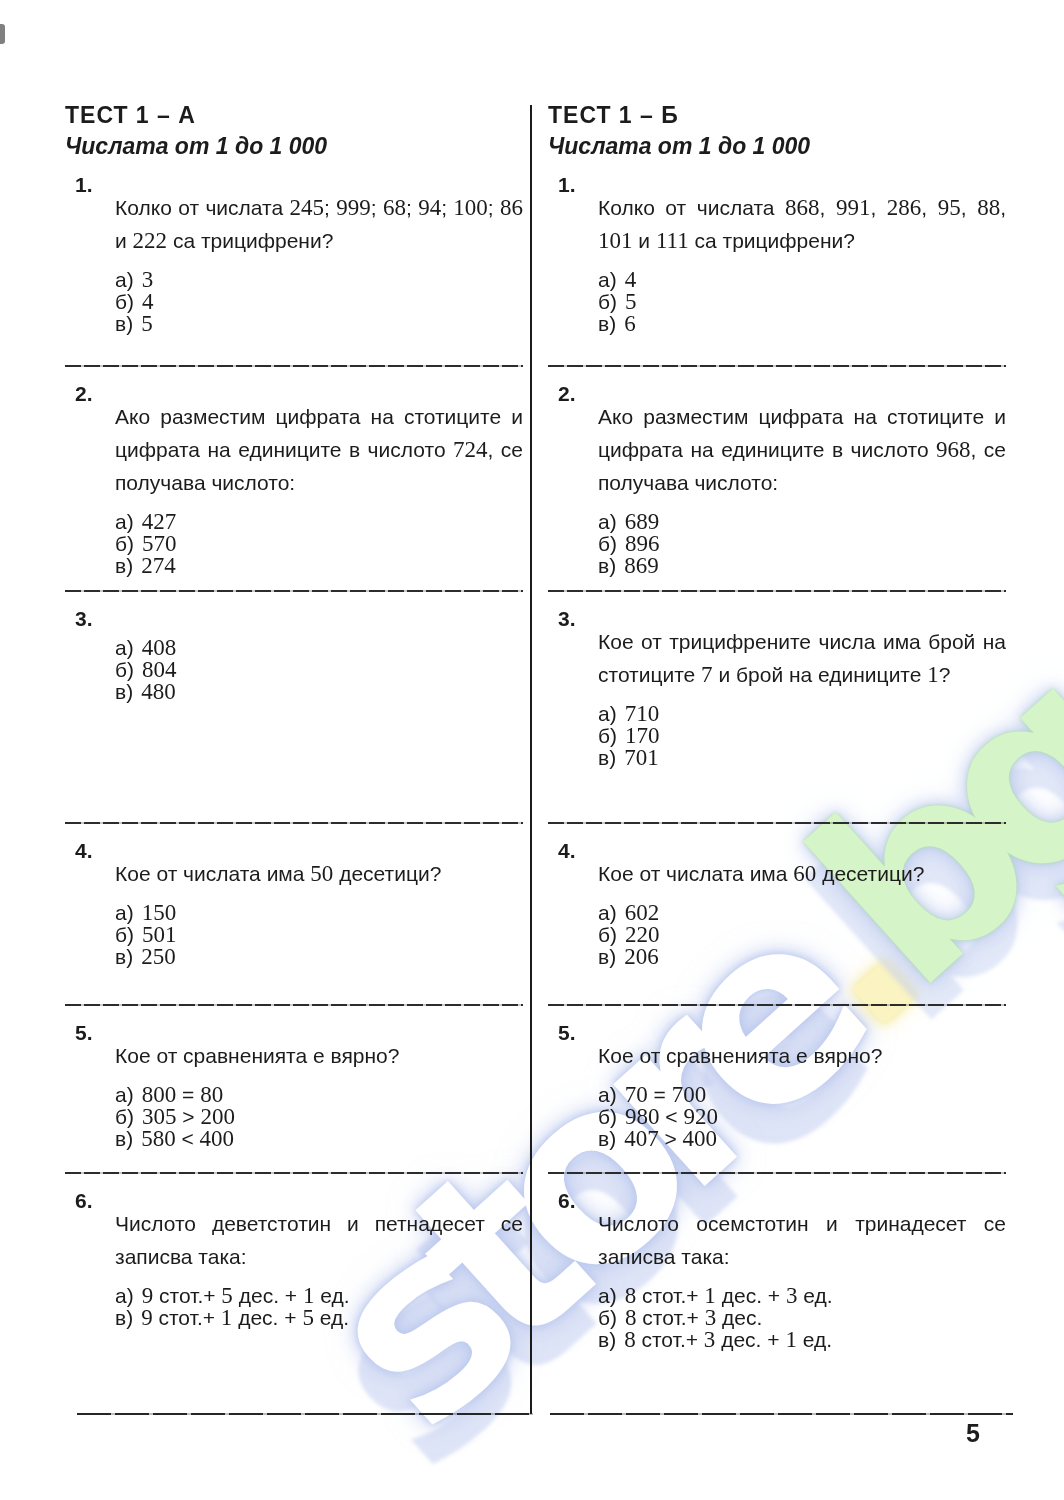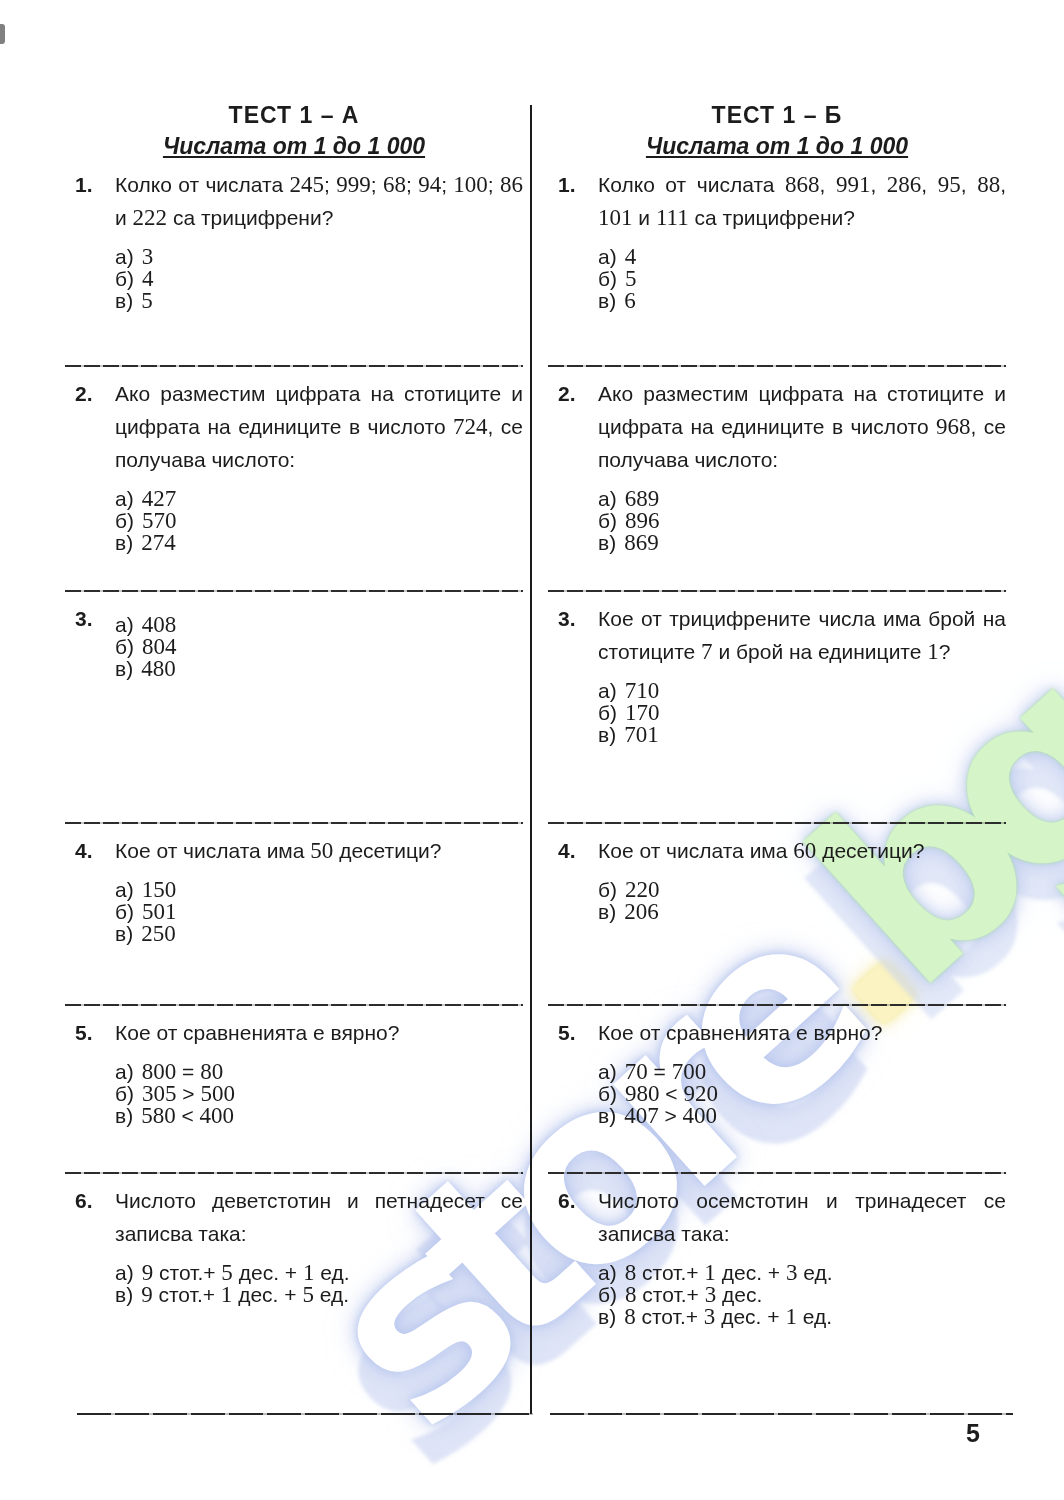--- a/index.html
+++ b/index.html
@@ -36,32 +36,32 @@
       0 0 28px rgba(186,200,238,0.65),
       -24px 28px 4px rgba(200,212,242,0.5);
   }
   
   .content{
     position:absolute; left:65px; top:100px; width:941px;
     display:flex; z-index:2;
   }
   .col{width:458px;}
   .col-gap{width:25px;}
-  .col-header{height:68px; text-align:center; padding-top:2px; box-sizing:border-box;}
+  .col-header{height:68px; padding-top:2px; box-sizing:border-box;}
   .test-title{font-size:23px; font-weight:700; letter-spacing:1px;}
-  .test-subtitle{font-size:23px; font-weight:700; font-style:italic; margin-top:4px;text-decoration:underline;}
+  .test-subtitle{font-size:23px; font-weight:700; font-style:italic; margin-top:4px;}
   .q{box-sizing:border-box; overflow:visible;}
   .q.has-divider::before{
     content:""; display:block; height:2px; margin-bottom:10px;
     background:repeating-linear-gradient(90deg,#2c2c2c 0 16px, rgba(44,44,44,0.25) 16px 19px);
   }
   .q-row{display:flex;}
   .q-num{flex:0 0 50px; padding-left:10px; box-sizing:border-box;
          font-weight:700; font-size:21px; line-height:33px;}
-  .q-body{flex:1;}
+  .q-body{flex:1;margin-top:23px;}
   .q-text{font-size:21px; line-height:33px; text-align:justify;}
   .num{font-family:"Liberation Serif", serif; font-size:23px;}
   .opts{margin-top:12px;}
   .opt{font-size:21px; line-height:22px;}
   .opt-letter{margin-right:8px;}
   
   .vline{position:absolute; left:530px; top:105px; width:2px; height:1309px;
          background:#1b1b1b; z-index:2;}
   .bottom-line{position:absolute; top:1413px; height:2px; z-index:2;
     background:repeating-linear-gradient(90deg,#262626 0 34px, rgba(38,38,38,0.3) 34px 38px);}
@@ -138,21 +138,21 @@
             </div>
           </div>
         </div>
         <div class="q has-divider" style="height: 168px;">
           <div class="q-row">
             <div class="q-num">5.</div>
             <div class="q-body">
               <div class="q-text">Кое от сравненията е вярно?</div>
               <div class="opts">
                 <div class="opt"><span class="opt-letter">а)</span><span class="opt-value"><span class="num">800</span> = <span class="num">80</span></span></div>
-                <div class="opt"><span class="opt-letter">б)</span><span class="opt-value"><span class="num">305</span> &gt; <span class="num">500</span></span></div>
+                <div class="opt"><span class="opt-letter">б)</span><span class="opt-value"><span class="num">305</span> &gt; <span class="num">200</span></span></div>
                 <div class="opt"><span class="opt-letter">в)</span><span class="opt-value"><span class="num">580</span> &lt; <span class="num">400</span></span></div>
               </div>
             </div>
           </div>
         </div>
         <div class="q has-divider" style="height: 242px;">
           <div class="q-row">
             <div class="q-num">6.</div>
             <div class="q-body">
               <div class="q-text">Числото деветстотин и петнадесет се записва така:</div>
@@ -208,20 +208,21 @@
               </div>
             </div>
           </div>
         </div>
         <div class="q has-divider" style="height: 182px;">
           <div class="q-row">
             <div class="q-num">4.</div>
             <div class="q-body">
               <div class="q-text">Кое от числата има <span class="num">60</span> десетици?</div>
               <div class="opts">
+                <div class="opt"><span class="opt-letter">а)</span><span class="opt-value"><span class="num">602</span></span></div>
                 <div class="opt"><span class="opt-letter">б)</span><span class="opt-value"><span class="num">220</span></span></div>
                 <div class="opt"><span class="opt-letter">в)</span><span class="opt-value"><span class="num">206</span></span></div>
               </div>
             </div>
           </div>
         </div>
         <div class="q has-divider" style="height: 168px;">
           <div class="q-row">
             <div class="q-num">5.</div>
             <div class="q-body">

